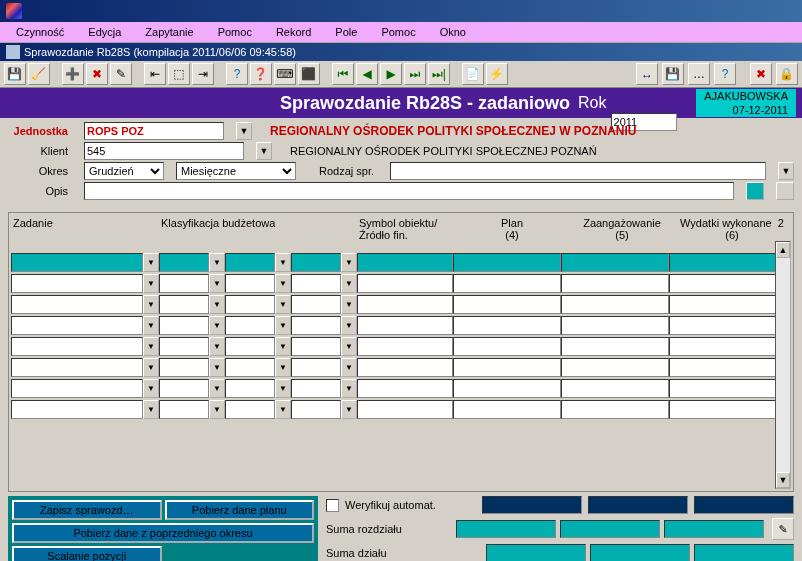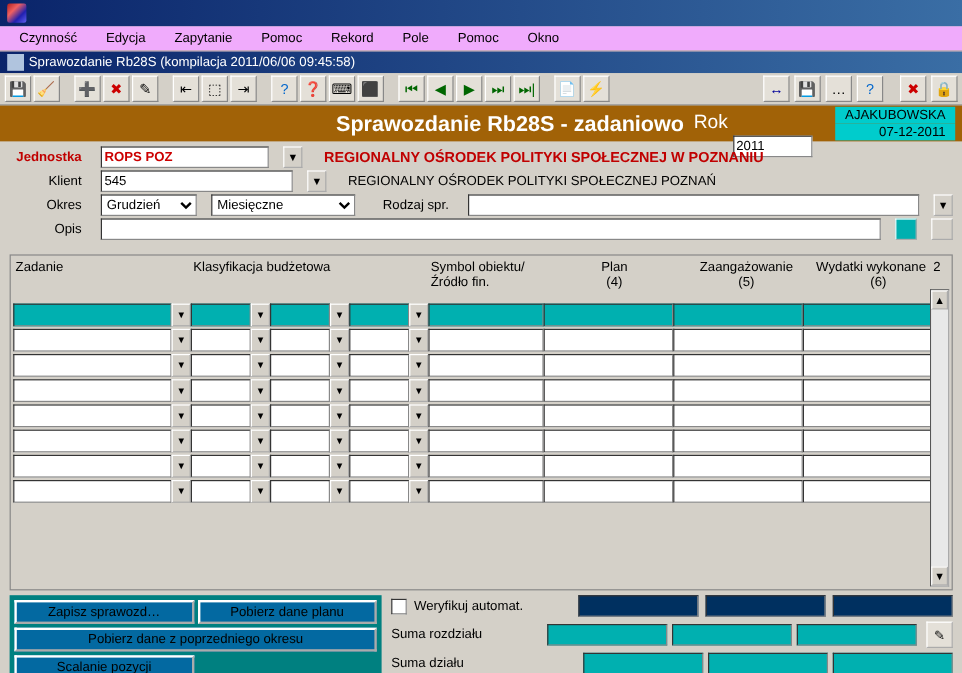--- a/index.html
+++ b/index.html
@@ -13,21 +13,21 @@
 
 .subtitlebar { background: linear-gradient(to right, #0a246a, #3a6ea5); color: #fff; font-size: 12px; padding: 2px 6px; display: flex; align-items: center; gap: 4px; }
 .subtitlebar .sicon { width: 14px; height: 14px; background: #b0c4de; display: inline-block; }
 
 .toolbar { background: #d4d0c8; border-bottom: 1px solid #888; padding: 2px 4px; display: flex; gap: 2px; align-items: center; }
 .toolbar .sep { width: 8px; }
 .tbtn { width: 22px; height: 22px; border: 1px solid #888; background: #e4e0d8; display: flex; align-items: center; justify-content: center; cursor: pointer; font-size: 12px; border-top-color:#fff; border-left-color:#fff; }
 .tbtn.right-group { margin-left: 2px; }
 .spacer { flex: 1; }
 
-.blackrow { background: #a16207; height: 30px; display: flex; align-items: center; }
+.blackrow { background: #4c1d95; height: 30px; display: flex; align-items: center; }
 .blackrow .title { color: #fff; font-weight: bold; font-size: 18px; padding-left: 280px; }
 .blackrow .roklabel { color: #fff; font-size: 16px; margin-left: 8px; margin-right: 4px; }
 .blackrow input.rok { width: 66px; height: 18px; border: 1px inset #888; background: #fff; font-size: 11px; padding: 0 2px; margin-top: 37px; }
 .userbox { background: #00cccc; color: #000; font-size: 11px; padding: 1px 8px; width: 100px; text-align: right; }
 .userwrap { display: flex; flex-direction: column; margin-left: auto; margin-right: 6px; }
 
 .formarea { padding: 4px 8px 4px 8px; background: #d4d0c8; }
 .frow { display: flex; align-items: center; margin-bottom: 2px; gap: 12px; }
 .flabel { width: 64px; text-align: right; padding-right: 4px; font-size: 11px; }
 .flabel.red { color: #c00000; font-weight: bold; }

